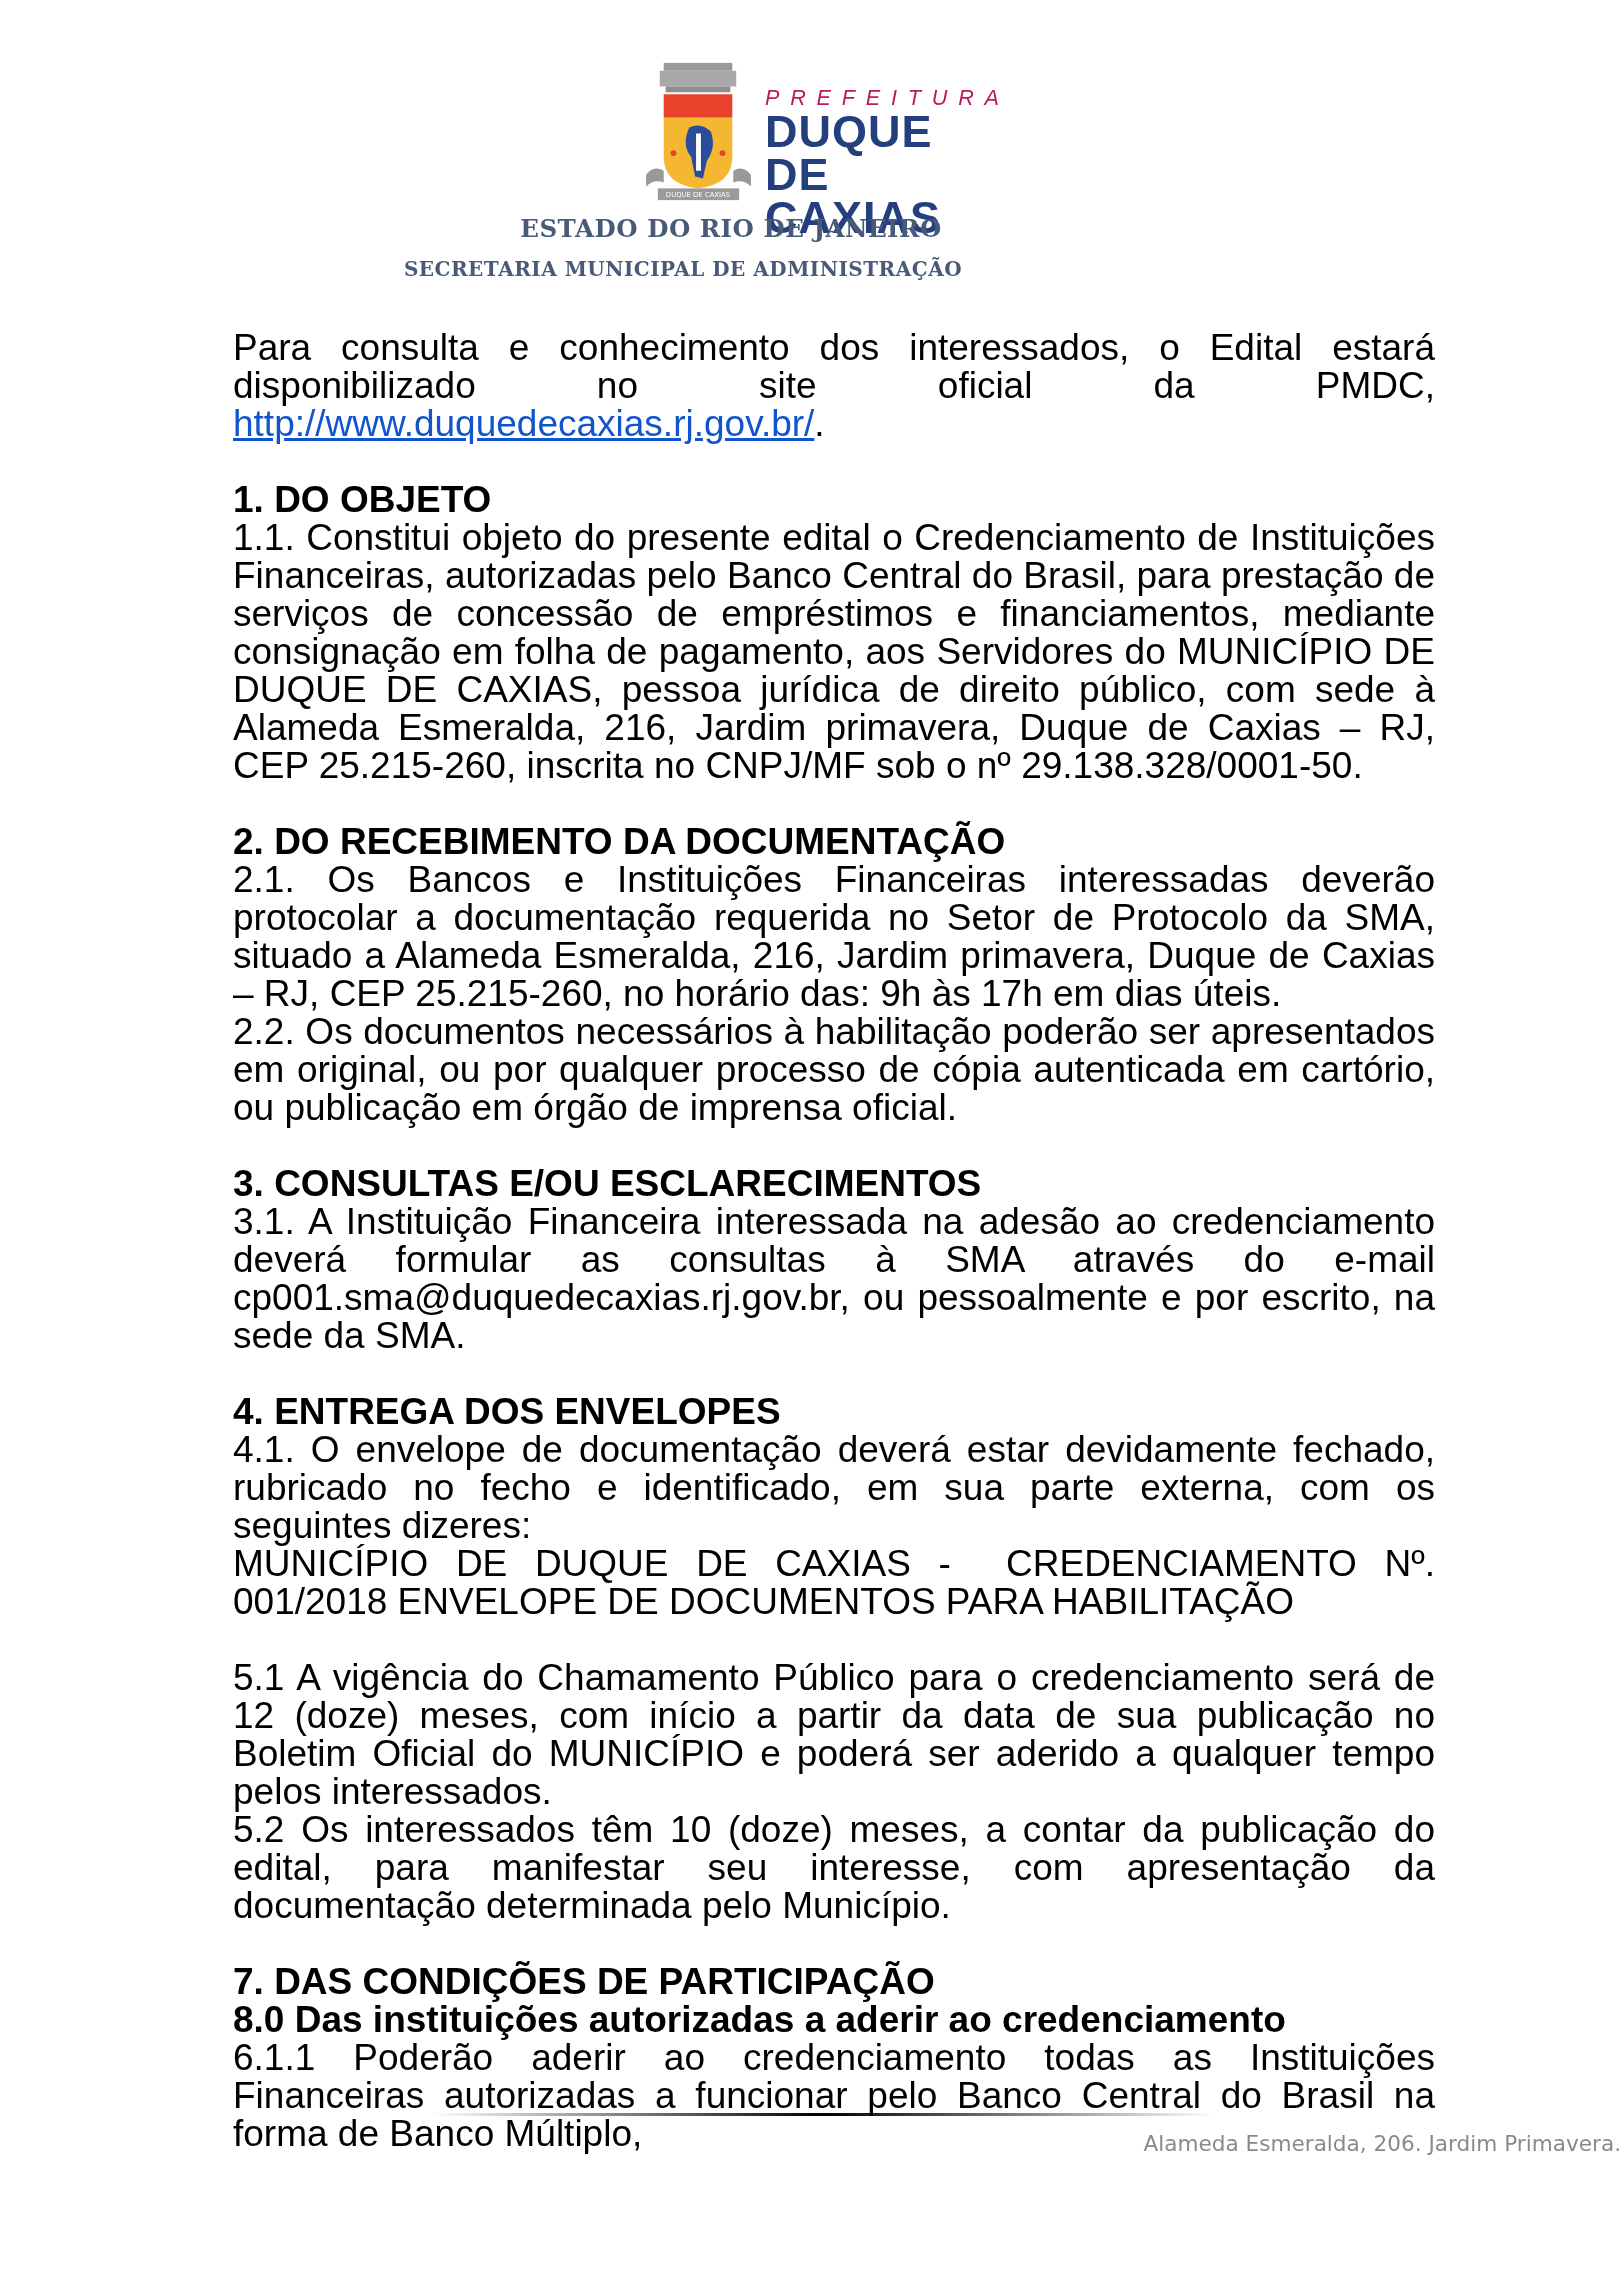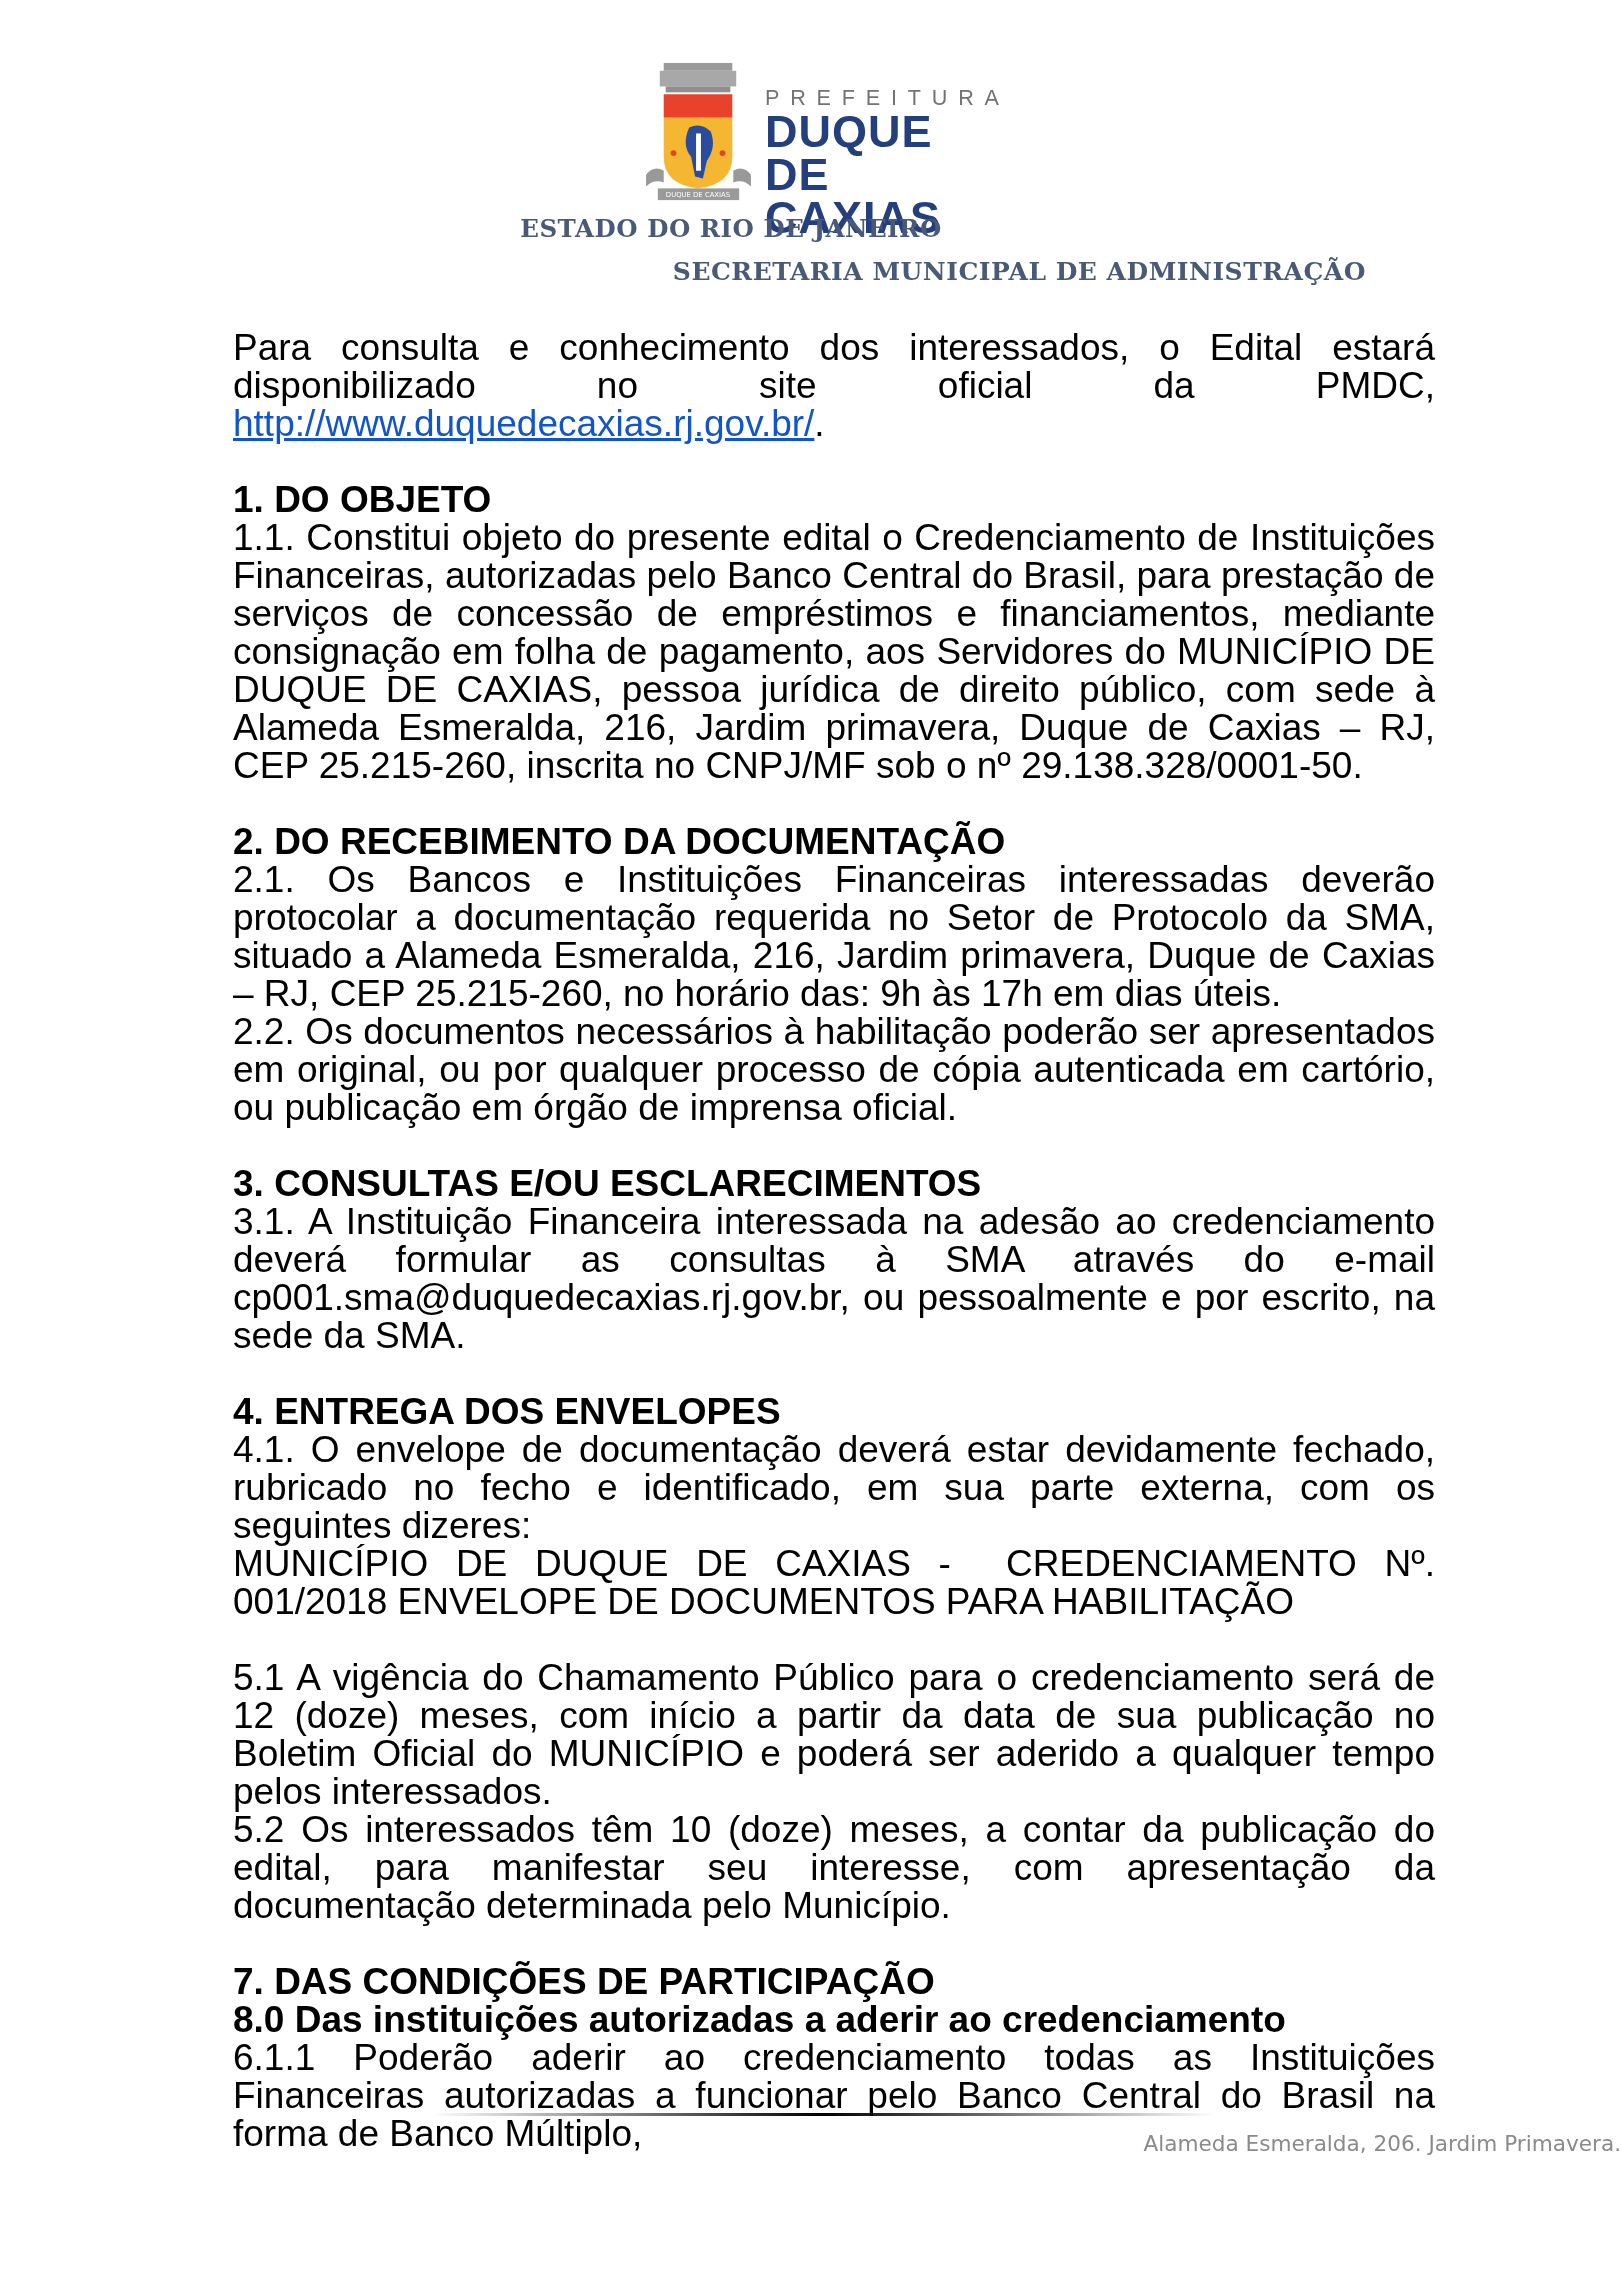--- a/index.html
+++ b/index.html
@@ -1,24 +1,24 @@
 <!DOCTYPE html>
 <html><head>
 <meta charset="utf-8">
 <style>
   html, body { margin:0; padding:0; background:#ffffff; }
   body { width:1621px; height:2293px; position:relative; overflow:hidden; font-family:"Liberation Sans", sans-serif; color:#000; }
   .header { position:absolute; left:0; top:54px; width:1621px; }
   .logo { position:absolute; left:642px; top:4.9px; width:353px; height:147px; }
   .crest { position:absolute; left:0; top:0; width:113px; height:147px; }
   .brand { position:absolute; left:123px; top:27.4px; color:#233f7d; font-weight:bold; }
-  .brand .pre { font-size:21.6px; letter-spacing:10.8px; font-weight:normal; color:#737373; line-height:23.5px; }
+  .brand .pre { font-size:21.6px; letter-spacing:10.8px; font-weight:normal; color:#be185d; line-height:23.5px;font-style:italic; }
   .brand .big { font-size:45px; line-height:43px; letter-spacing:1px; }
   .state { position:absolute; top:160px; left:0; width:1462px; text-align:center; font-family:"DejaVu Serif", serif; font-weight:bold; color:#485a78; font-size:24.5px; letter-spacing:0.5px; }
-  .secr { position:absolute; top:203px; left:0; width:1366px; text-align:right; font-family:"DejaVu Serif", serif; font-weight:bold; color:#485a78; font-size:25px; letter-spacing:0.5px; }
+  .secr { position:absolute; top:203px; left:0; width:1366px; text-align:center; font-family:"DejaVu Serif", serif; font-weight:bold; color:#485a78; font-size:20px; letter-spacing:0.5px; }
   .content { position:absolute; left:233px; top:329px; width:1202px; font-size:37px; line-height:38px; }
   .content p { margin:0; text-align:justify; }
   .content .h { font-weight:bold; text-align:left; }
   .gap { height:38px; }
   a.link { color:#1155cc; text-decoration:underline; }
   .footer-line { position:absolute; left:431px; top:2113px; width:784px; height:2.9px; background:linear-gradient(to right, rgba(0,0,0,0), #000 50%, rgba(0,0,0,0)); }
   .footer { position:absolute; left:0; top:2131px; width:1621px; text-align:right; color:#8a8a8a; font-family:"DejaVu Sans", sans-serif; font-size:21.6px; }
 </style>
 </head>
 <body>

